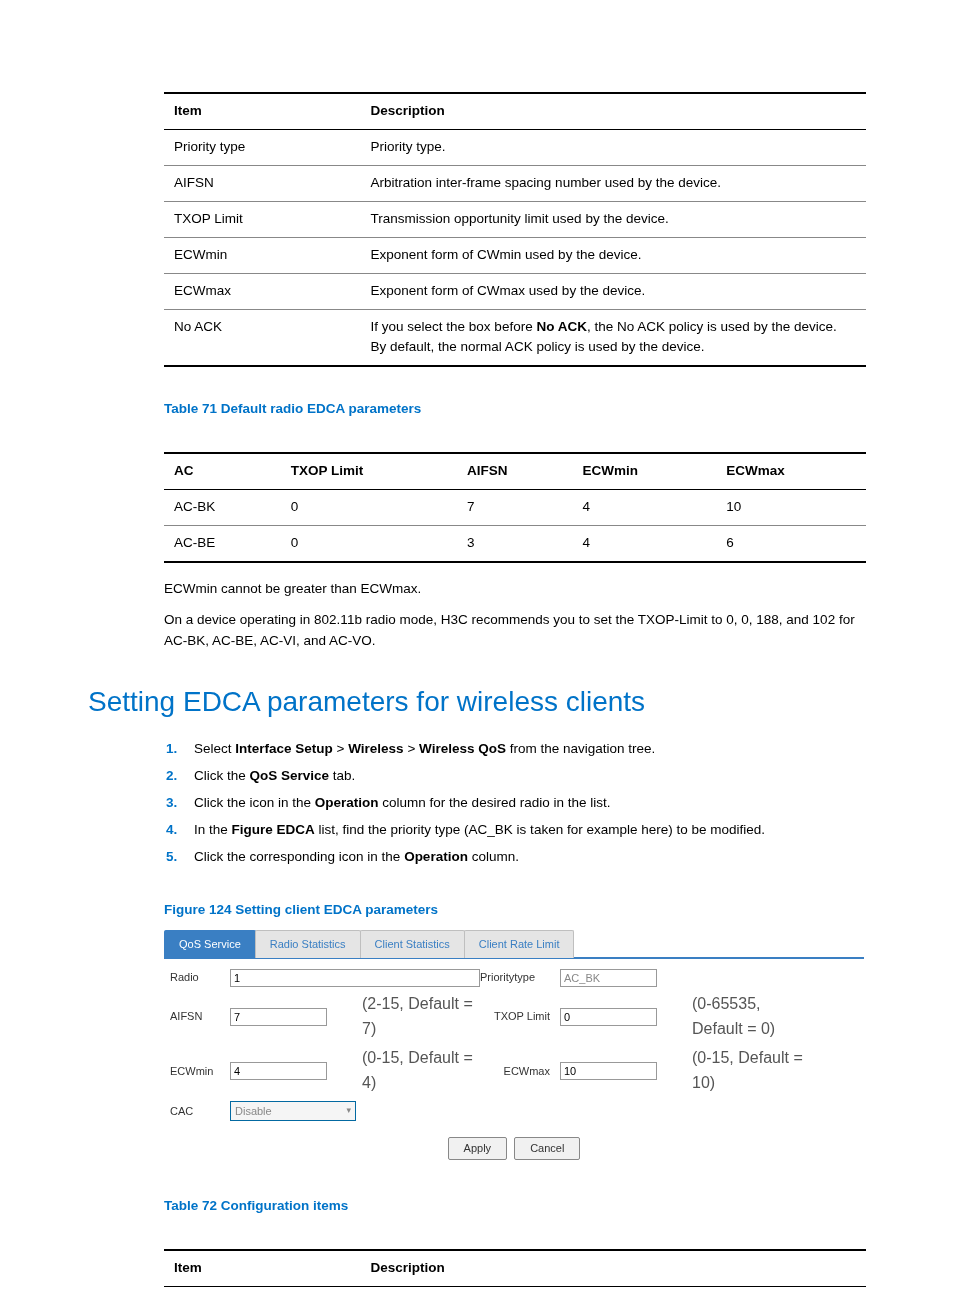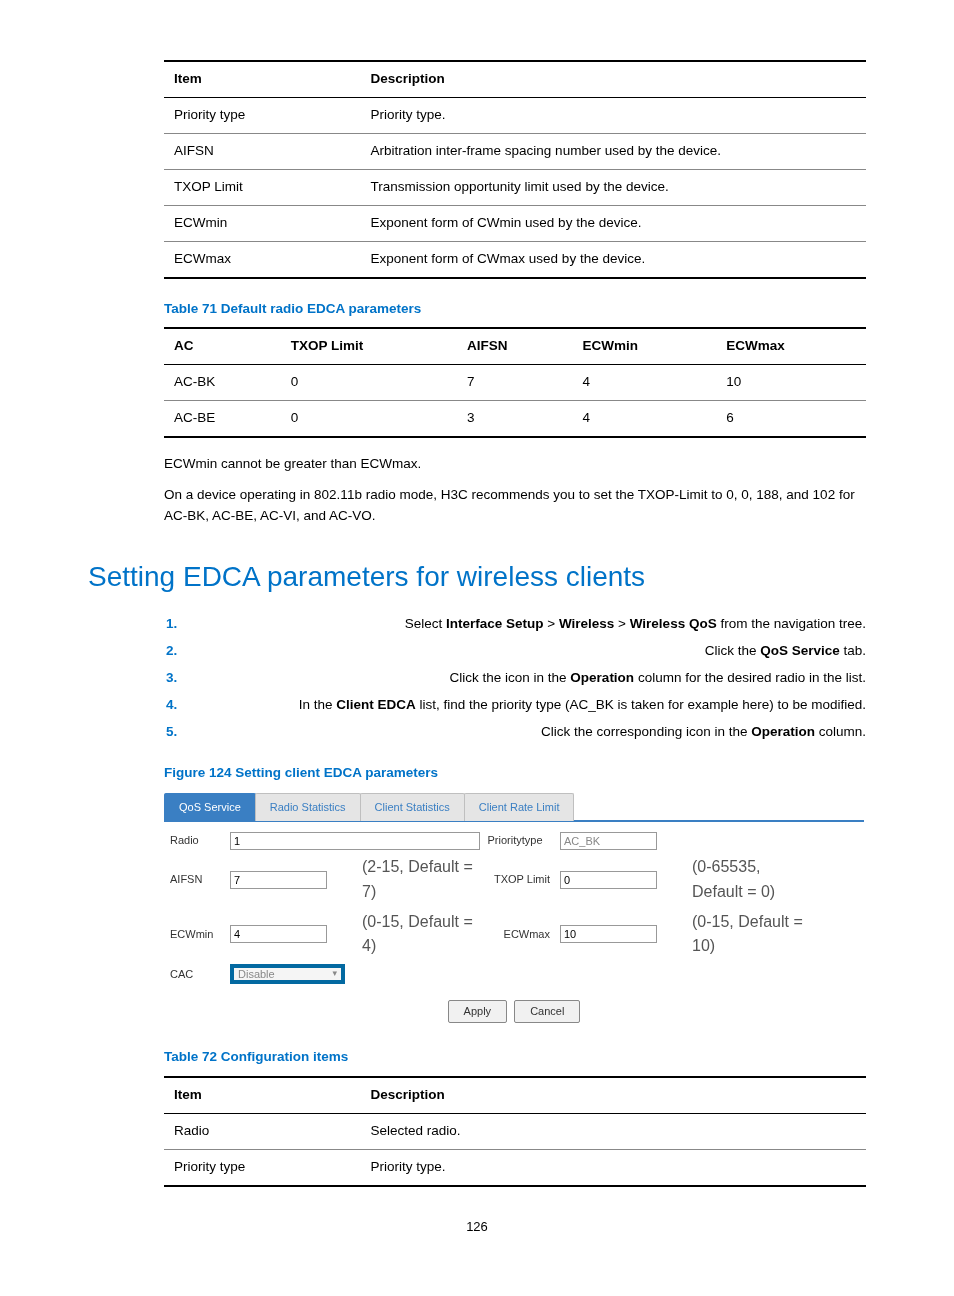--- a/index.html
+++ b/index.html
@@ -31,41 +31,40 @@
   }
   table.doc-table tr:last-child td {
     border-bottom: 2px solid #000;
   }
   .caption {
     color: #0073c8;
     font-weight: bold;
     font-size: 13.5px;
     margin: 20px 0 8px 0;
   }
-  .indent-block { margin-left: 76px; }
+  .indent-block { margin-left: 76px; margin-top: 32px; }
   .body-para { margin: 10px 0 10px 76px; }
   h1.section {
     font-family: Arial, sans-serif;
     font-weight: 300;
     color: #0073c8;
     font-size: 28px;
     margin: 28px 0 16px 0;
   }
   ol.steps {
     margin: 0 0 18px 76px;
     padding-left: 24px;
     counter-reset: step;
     list-style: none;
   }
   ol.steps li {
     counter-increment: step;
     margin: 6px 0;
     position: relative;
     padding-left: 6px;
-    text-align: right;
   }
   ol.steps li::before {
     content: counter(step) ".";
     color: #0073c8;
     font-weight: bold;
     position: absolute;
     left: -22px;
   }
   .bold { font-weight: bold; }
 
@@ -107,22 +106,22 @@
     height:18px; line-height:18px;
     border:1px solid #999;
     padding:0 3px;
     font-size:11px;
     width:97px;
     box-sizing:border-box;
   }
   .ui-form input.wide { width: 250px; }
   .ui-form .hint { color:#555; font-size:16px; padding-left:2px;}
   .ui-select {
-    height:20px; width:115px;
-    border:4px solid #0369a1;
+    height:20px; width:126px;
+    border:1px solid #0369a1;
     display:flex; align-items:center; justify-content:space-between;
     padding:0 4px; background:#f5f5f5;
     box-sizing:border-box;
   }
   .ui-select .arrow { font-size:9px; color:#888;}
   .ui-buttons { text-align:center; padding:10px 0 4px 0;}
   .ui-btn {
     display:inline-block;
     border:1px solid #888;
     background:#f1f1f1;
@@ -156,20 +155,26 @@
           <td>Transmission opportunity limit used by the device.</td>
         </tr>
   <tr>
           <td>ECWmin</td>
           <td>Exponent form of CWmin used by the device.</td>
         </tr>
   <tr>
           <td>ECWmax</td>
           <td>Exponent form of CWmax used by the device.</td>
         </tr>
+  <tr>
+    <td>No ACK</td>
+    <td>
+      <span>If you select the box before </span><span class="bold">No ACK</span><span>, the No ACK policy is used by the device. By default, the normal ACK policy is used by the device.</span>
+    </td>
+  </tr>
 </tbody>
     </table>
 </div>
 
 <div class="caption indent-block">Table 71 Default radio EDCA parameters</div>
 
 <div class="indent-block">
 <table class="doc-table">
   <tbody>
         <tr>
@@ -199,39 +204,39 @@
 
 <p class="body-para">ECWmin cannot be greater than ECWmax.</p>
 <p class="body-para">On a device operating in 802.11b radio mode, H3C recommends you to set the TXOP-Limit to 0, 0, 188, and 102 for AC-BK, AC-BE, AC-VI, and AC-VO.</p>
 
 <h1 class="section">Setting EDCA parameters for wireless clients</h1>
 
 <ol class="steps">
   <li><span>Select </span><span class="bold">Interface Setup</span><span> &gt; </span><span class="bold">Wireless</span><span> &gt; </span><span class="bold">Wireless QoS</span><span> from the navigation tree.</span></li>
   <li><span>Click the </span><span class="bold">QoS Service</span><span> tab.</span></li>
   <li><span>Click the icon in the </span><span class="bold">Operation</span><span> column for the desired radio in the list.</span></li>
-  <li><span>In the </span><span class="bold">Client EDCA</span><span> list, find the priority type (AC_BK is taken for example here) to be modified.</span></li>
+  <li><span>In the </span><span class="bold">Figure EDCA</span><span> list, find the priority type (AC_BK is taken for example here) to be modified.</span></li>
   <li><span>Click the corresponding icon in the </span><span class="bold">Operation</span><span> column.</span></li>
 </ol>
 
 <div class="caption indent-block">Figure 124 Setting client EDCA parameters</div>
 
 <div class="ui-figure">
   <div class="ui-tabs">
     <div class="ui-tab active">QoS Service</div>
     <div class="ui-tab">Radio Statistics</div>
     <div class="ui-tab">Client Statistics</div>
     <div class="ui-tab">Client Rate Limit</div>
   </div>
   <div class="ui-form">
     <label>Radio</label>
     <div style="grid-column:2 / span 2">
       <input type="text" class="wide" readonly="" value="1" style="">
     </div>
-    <label style="text-align:center;padding-right:10px">Prioritytype</label>
+    <label style="text-align:left;padding-right:10px">Prioritytype</label>
     <input type="text" readonly="" style="color: rgb(136, 136, 136);" value="AC_BK">
     <span></span>
 
     <label>AIFSN</label>
     <input type="text" value="7" style="">
     <span class="hint">(2-15, Default = 7)</span>
     <label style="text-align:right;padding-right:10px">TXOP Limit</label>
     <input type="text" value="0" style="">
     <span class="hint">(0-65535, Default = 0)</span>
 

